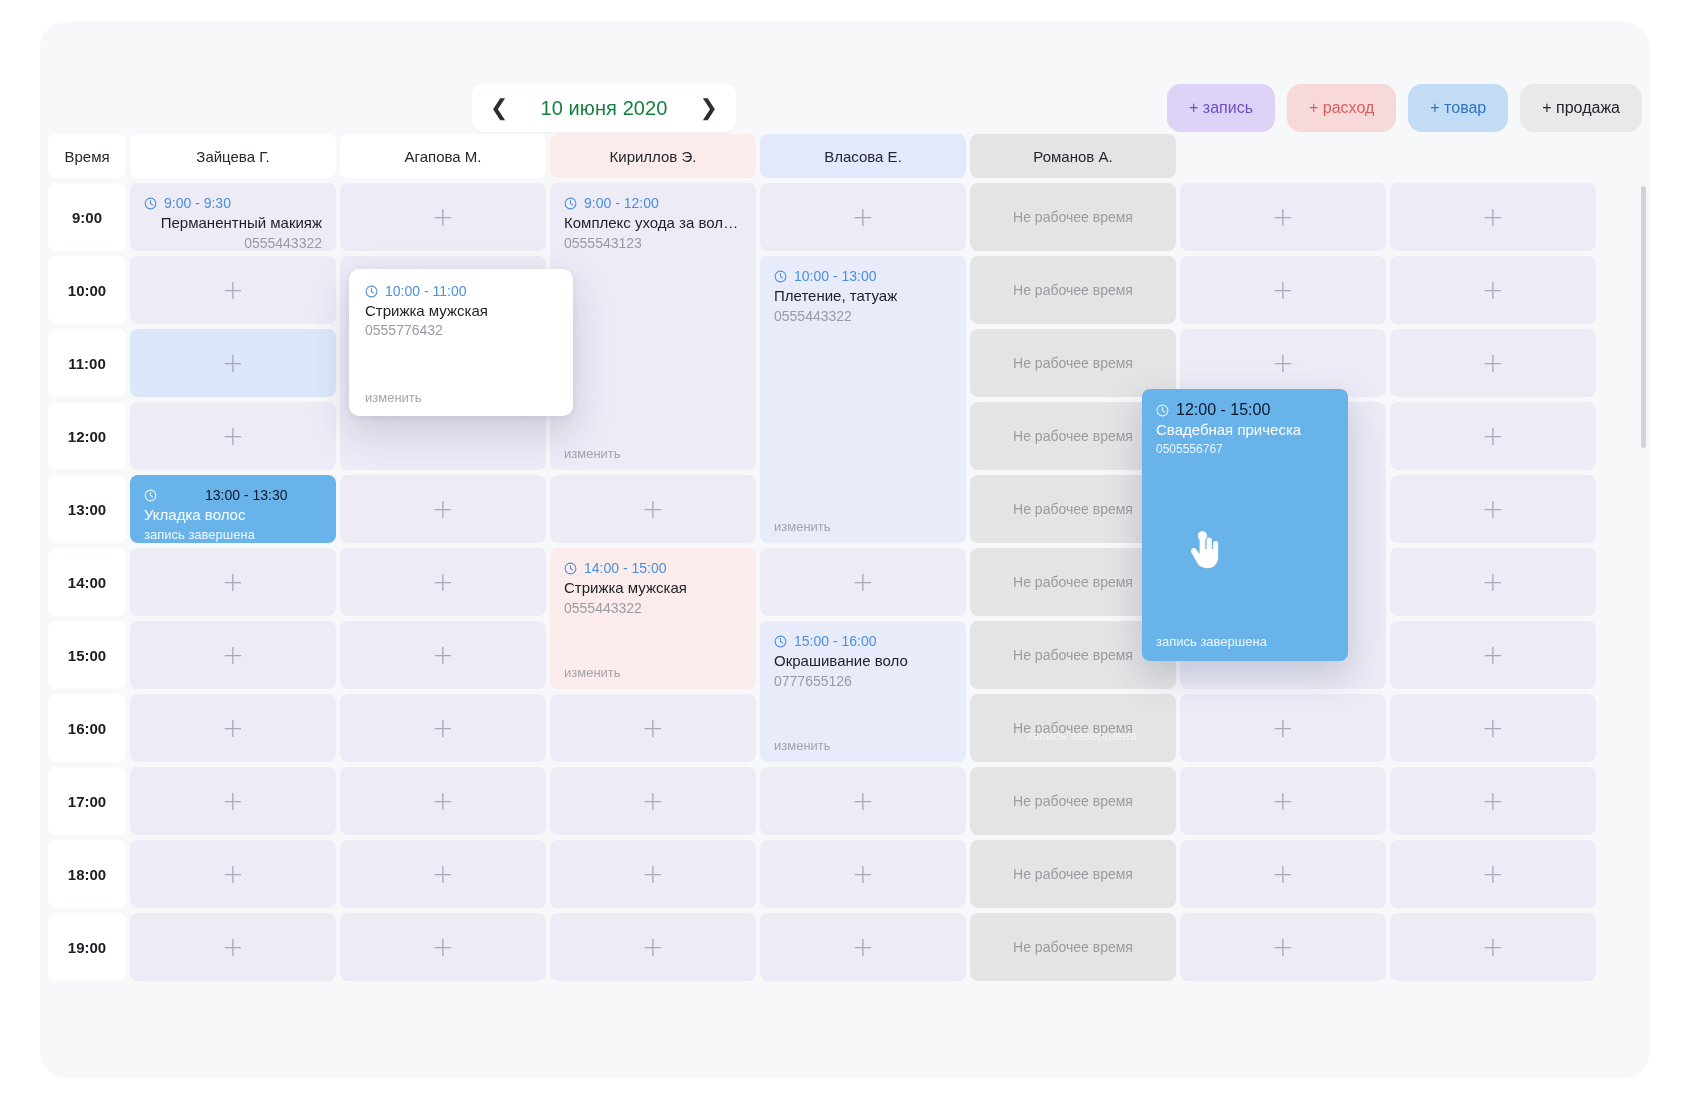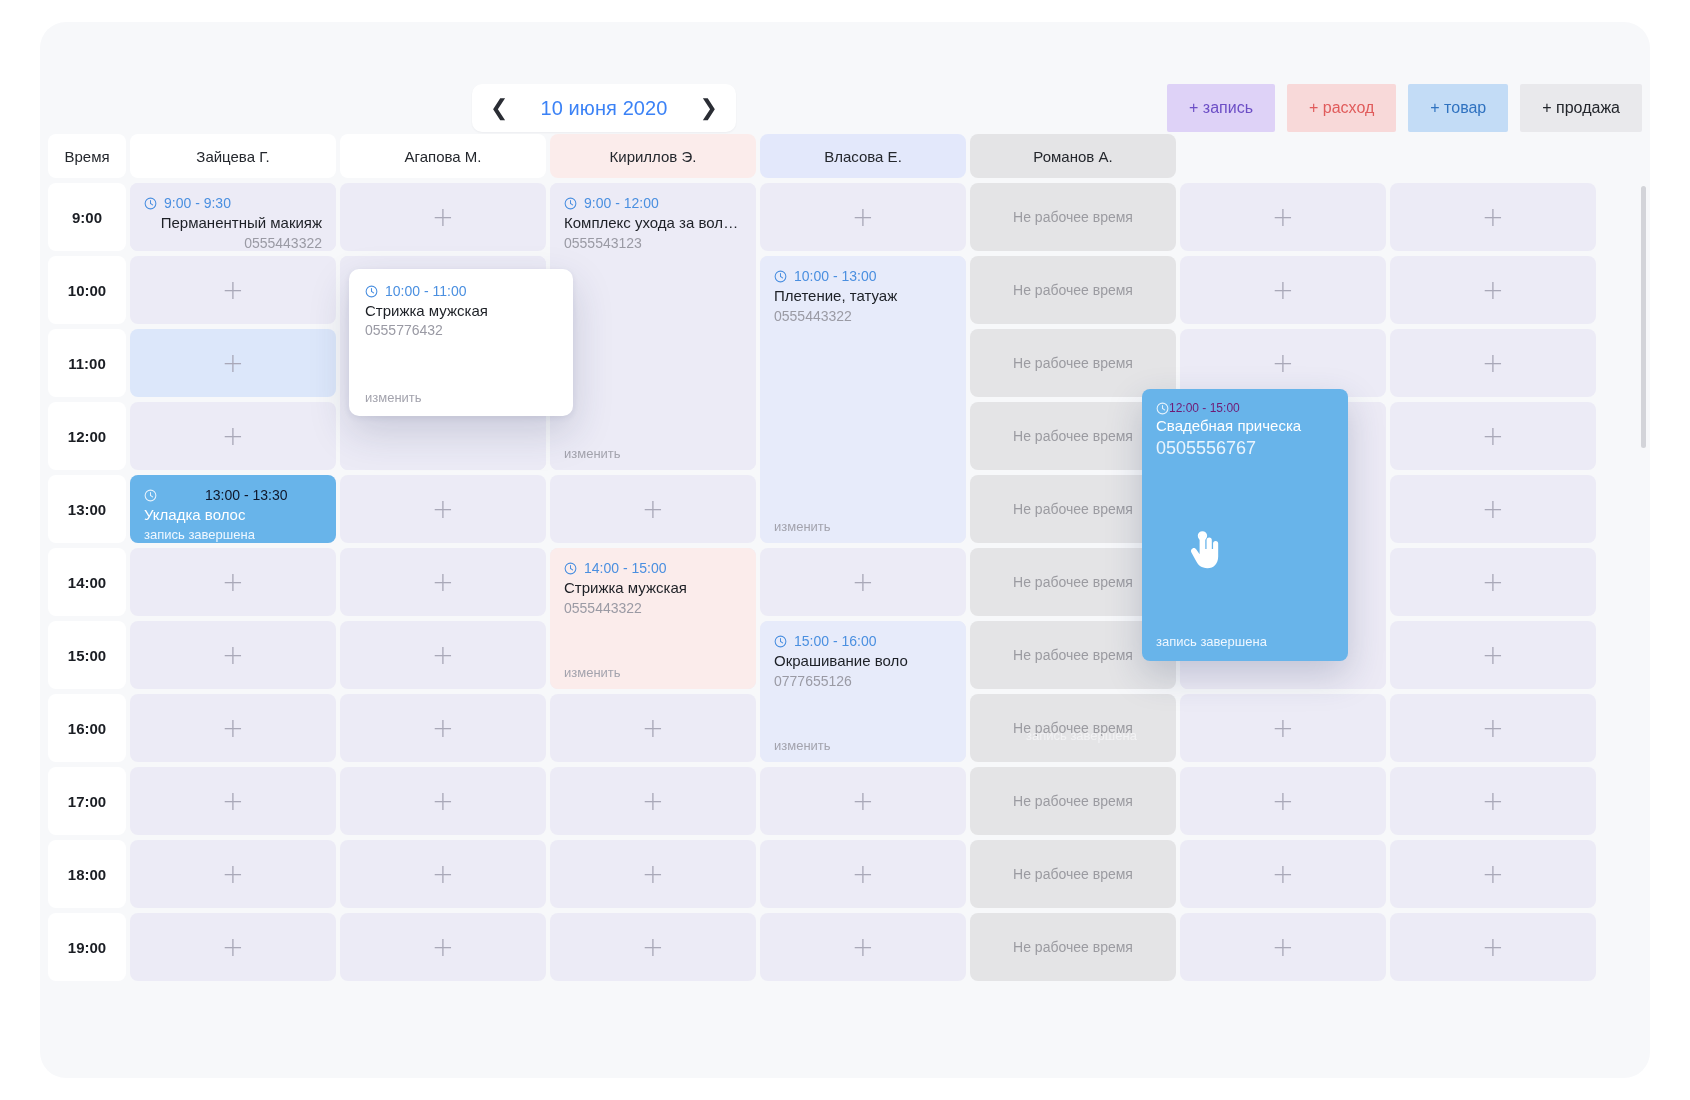--- a/index.html
+++ b/index.html
@@ -47,28 +47,28 @@
   .datenav {
     position: absolute; left: 432px; top: 62px;
     width: 264px; height: 48px;
     background: #ffffff; border-radius: 10px;
     display: flex; align-items: center; justify-content: space-between;
     padding: 0 18px;
     box-shadow: 0 1px 2px rgba(30,35,60,.05);
   }
   .datenav .chev { font-size: 22px; color: #2a2d34; cursor: pointer; line-height: 1;
       font-family: "DejaVu Sans", sans-serif; font-weight: 300;}
-  .datenav .dateval { font-size: 20px; color: #3b82f6; letter-spacing: .1px; }
+  .datenav .dateval { font-size: 20px; color: #15803d; letter-spacing: .1px; }
 
   .actions {
     position: absolute; right: 8px; top: 62px;
     display: flex; gap: 12px; align-items: center;
   }
   .act {
-    height: 48px; border-radius: 2px; padding: 0 22px;
+    height: 48px; border-radius: 14px; padding: 0 22px;
     display: flex; align-items: center; justify-content: center;
     font-size: 16px; cursor: pointer; white-space: nowrap;
   }
   .act.zapis  { background: #ded2f7; color: #6c4ec6; }
   .act.rashod { background: #f8d9d9; color: #e05b5b; }
   .act.tovar  { background: #c3dcf6; color: #2f72c0; }
   .act.prodazha { background: #e9e9ec; color: #22252b; }
 
   
   .grid { position: absolute; left: 8px; top: 112px; right: 0; bottom: 0; }
@@ -143,23 +143,23 @@
   
   .drag-card {
     position: absolute;
     width: 206px;
     background: #68b4ea;
     border-radius: 8px;
     box-shadow: 0 14px 36px rgba(40,60,100,.22);
     padding: 12px 14px;
     z-index: 40;
   }
-  .drag-card .time { display:flex; align-items:center; gap:0; font-size:12px; color:#701a75; }
+  .drag-card .time { display:flex; align-items:center; gap:7px; font-size:16px; color:#0f172a; }
   .drag-card .title { font-size:15px; color:#fff; line-height:1.25; margin-top:2px;}
-  .drag-card .phone { font-size:18px; color:#eaf4fd; margin-top:2px;}
+  .drag-card .phone { font-size:12px; color:#eaf4fd; margin-top:2px;}
   .drag-card .status { position:absolute; left:14px; bottom:12px; font-size:13px; color:#eef7ff;}
   .hand {
     position: absolute; left: 46px; top: 142px; width: 34px; height: 40px;
   }
 
   
   .popup {
     position: absolute;
     width: 224px; height: 147px;
     background: #ffffff;

